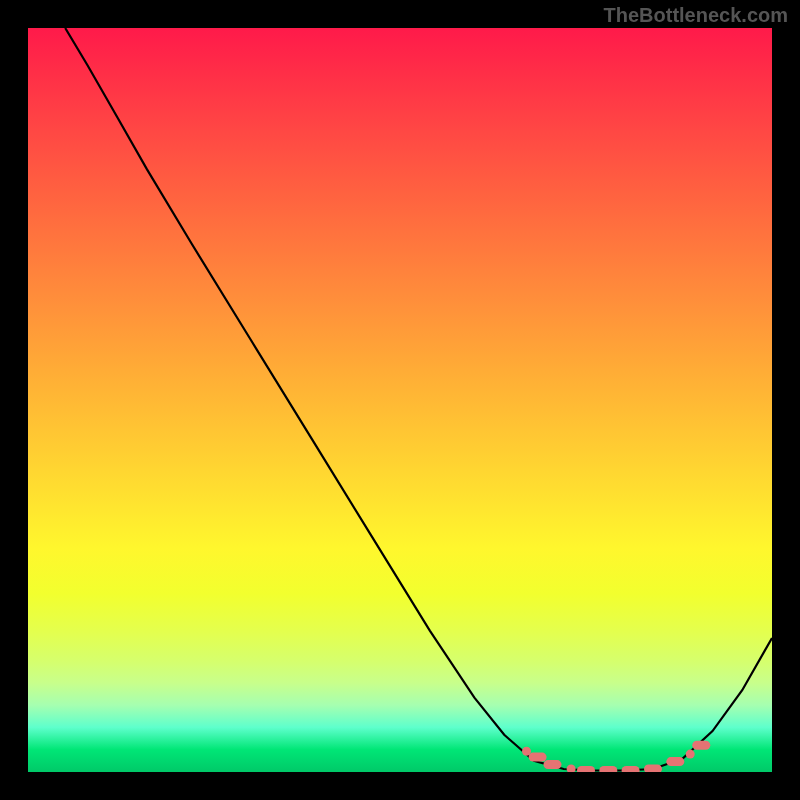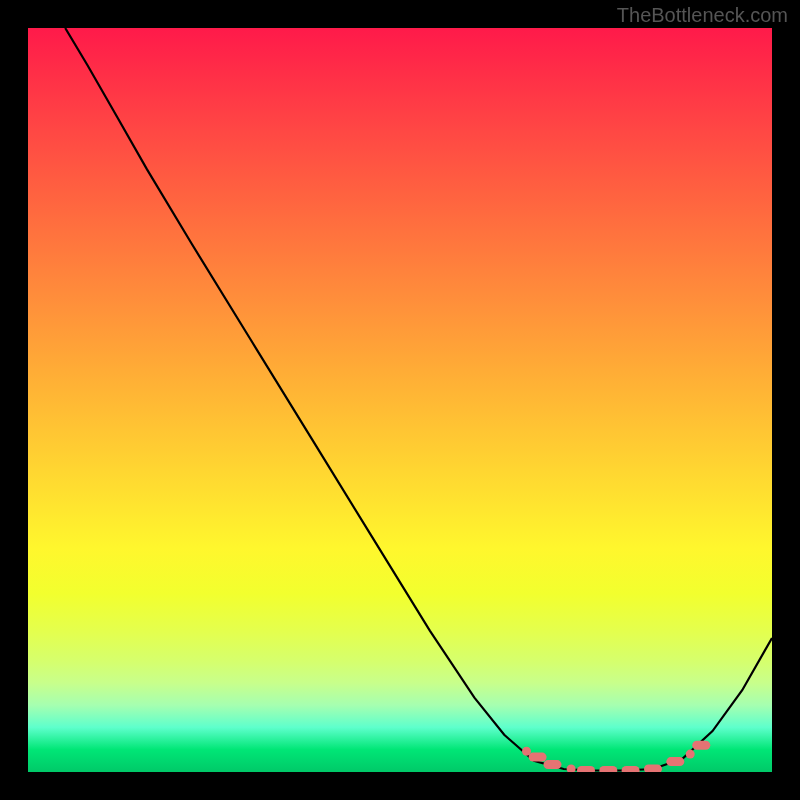--- a/index.html
+++ b/index.html
@@ -9,21 +9,21 @@
     background: #000;
     position: relative;
     font-family: Arial, sans-serif;
   }
   .watermark {
     position: absolute;
     top: 4px;
     right: 12px;
     color: #555;
     font-size: 20px;
-    font-weight: 400;
+    font-weight: 700;
     z-index: 10;
   }
   .plot-area {
     position: absolute;
     left: 28px;
     top: 28px;
     width: 744px;
     height: 744px;
   }
   .gradient-bg {

